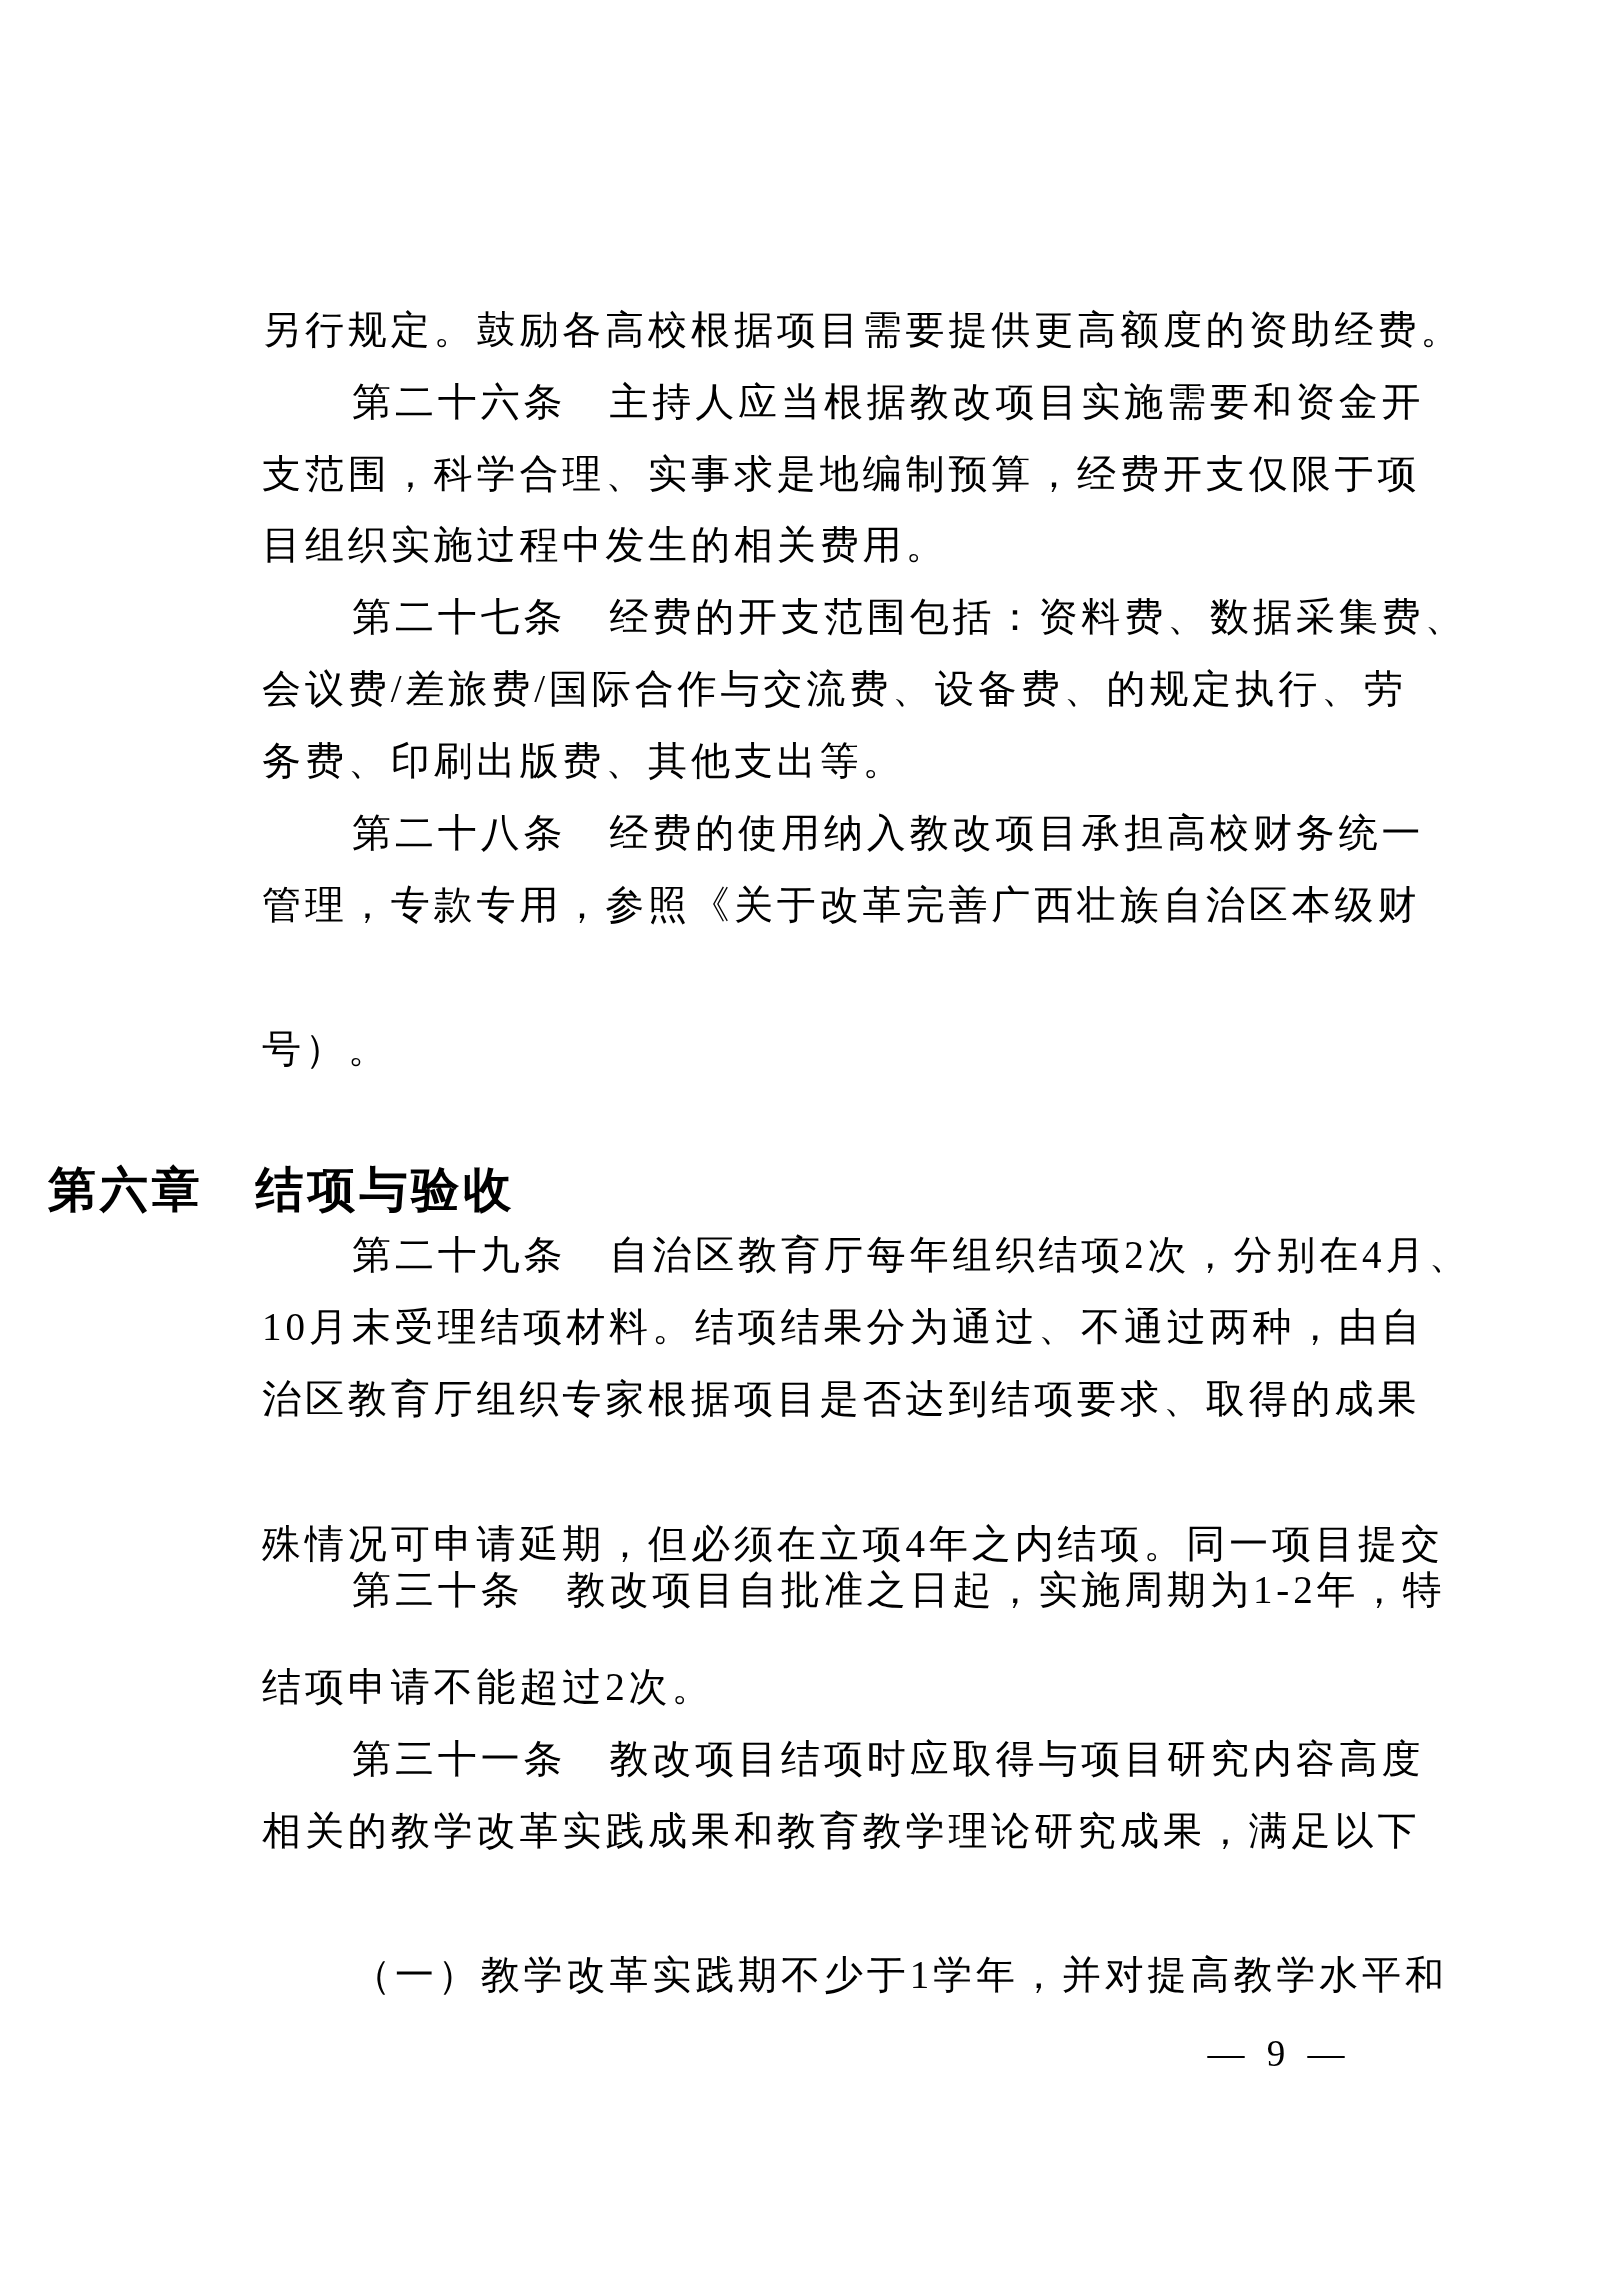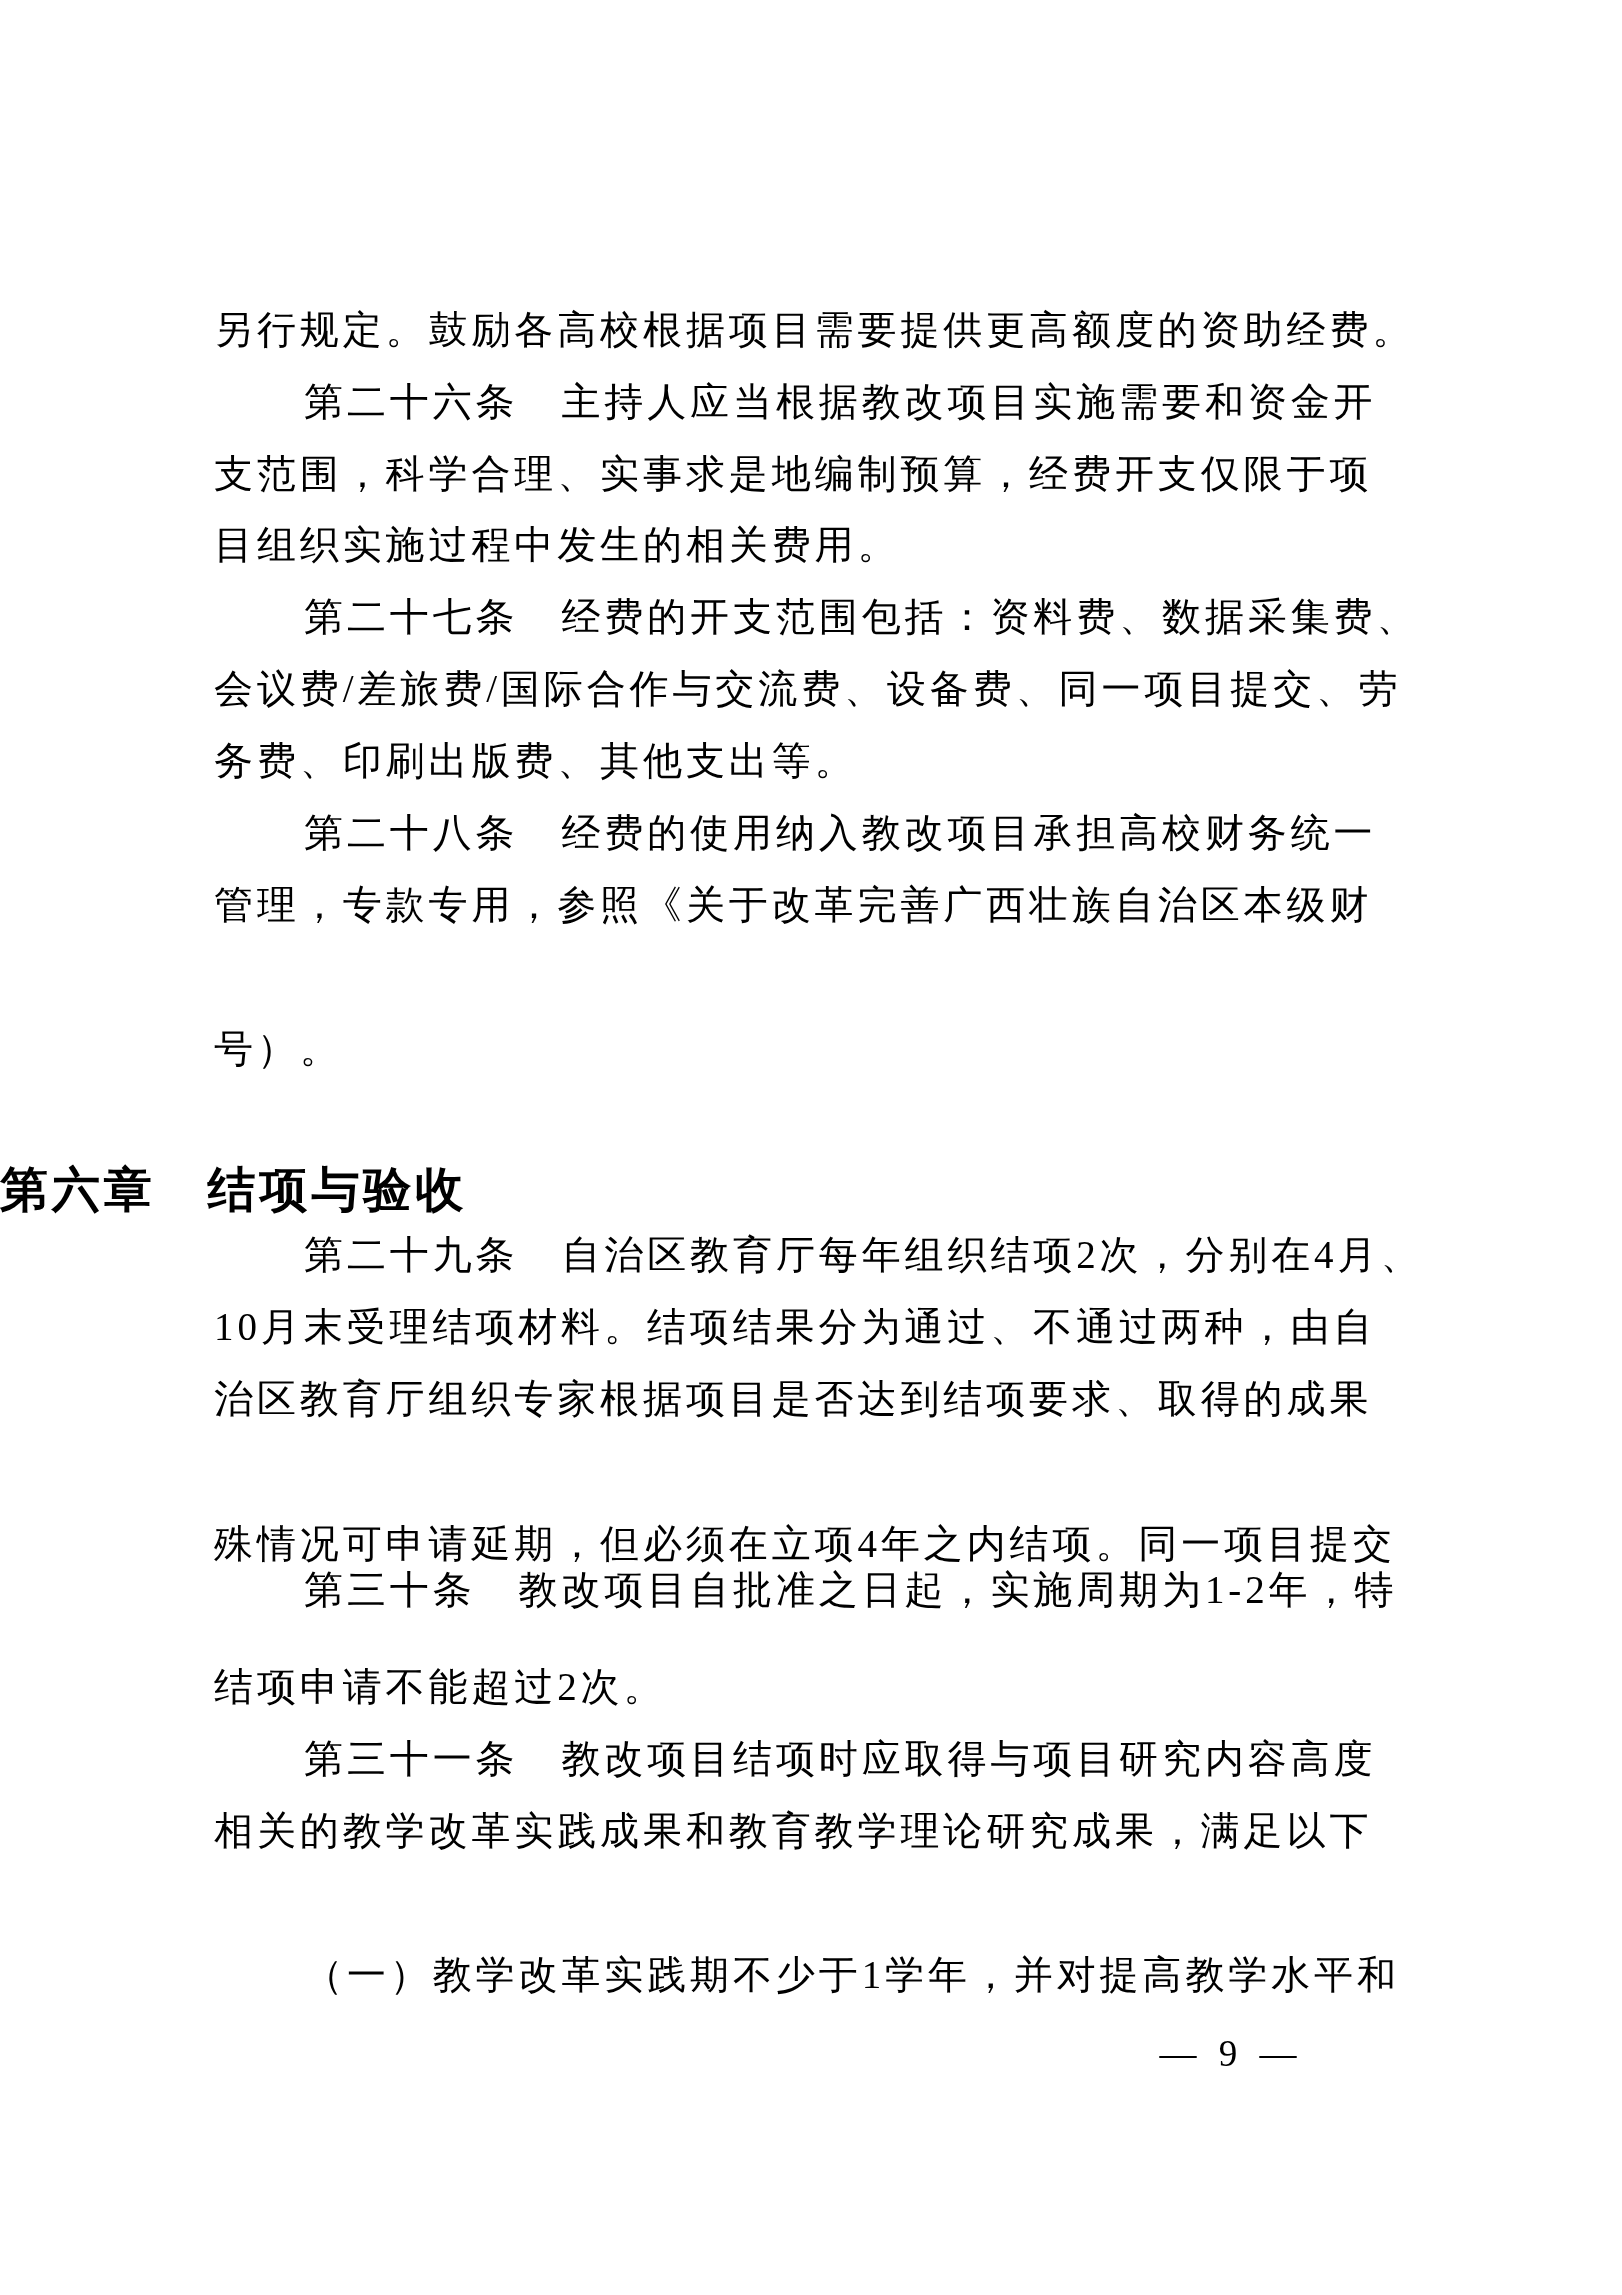--- a/index.html
+++ b/index.html
@@ -8,20 +8,21 @@
     background: #ffffff;
   }
   .page {
     position: relative;
     width: 1565px;
     height: 2295px;
     background: #ffffff;
     color: #000000;
     font-family: "Liberation Serif", "DejaVu Serif", serif;
     overflow: hidden;
+    margin-left: 48px;
   }
   .body-line {
     position: absolute;
     left: 214px;
     width: 1217px;
     font-size: 39px;
     line-height: 43px;
     letter-spacing: 3.9px;
     white-space: nowrap;
     font-family: "Liberation Serif", "DejaVu Serif", serif;
@@ -55,21 +56,21 @@
 </head>
 <body>
 
 <div class="page">
 
   <div class="body-line" style="top:308px">另行规定。鼓励各高校根据项目需要提供更高额度的资助经费。</div>
   <div class="body-line indent" style="top:380px">第二十六条　主持人应当根据教改项目实施需要和资金开</div>
   <div class="body-line" style="top:452px">支范围，科学合理、实事求是地编制预算，经费开支仅限于项</div>
   <div class="body-line" style="top:523px">目组织实施过程中发生的相关费用。</div>
   <div class="body-line indent" style="top:595px">第二十七条　经费的开支范围包括：资料费、数据采集费、</div>
-  <div class="body-line" style="top:667px">会议费/差旅费/国际合作与交流费、设备费、同一项目提交、劳</div>
+  <div class="body-line" style="top:667px">会议费/差旅费/国际合作与交流费、设备费、的规定执行、劳</div>
   <div class="body-line" style="top:739px">务费、印刷出版费、其他支出等。</div>
   <div class="body-line indent" style="top:811px">第二十八条　经费的使用纳入教改项目承担高校财务统一</div>
   <div class="body-line" style="top:883px">管理，专款专用，参照《关于改革完善广西壮族自治区本级财</div>
   <div class="body-line" style="top:1027px">号）。</div>
 
   <div class="chapter-heading">第六章　结项与验收</div>
 
   <div class="body-line indent" style="top:1233px">第二十九条　自治区教育厅每年组织结项2次，分别在4月、</div>
   <div class="body-line" style="top:1305px">10月末受理结项材料。结项结果分为通过、不通过两种，由自</div>
   <div class="body-line" style="top:1377px">治区教育厅组织专家根据项目是否达到结项要求、取得的成果</div>

